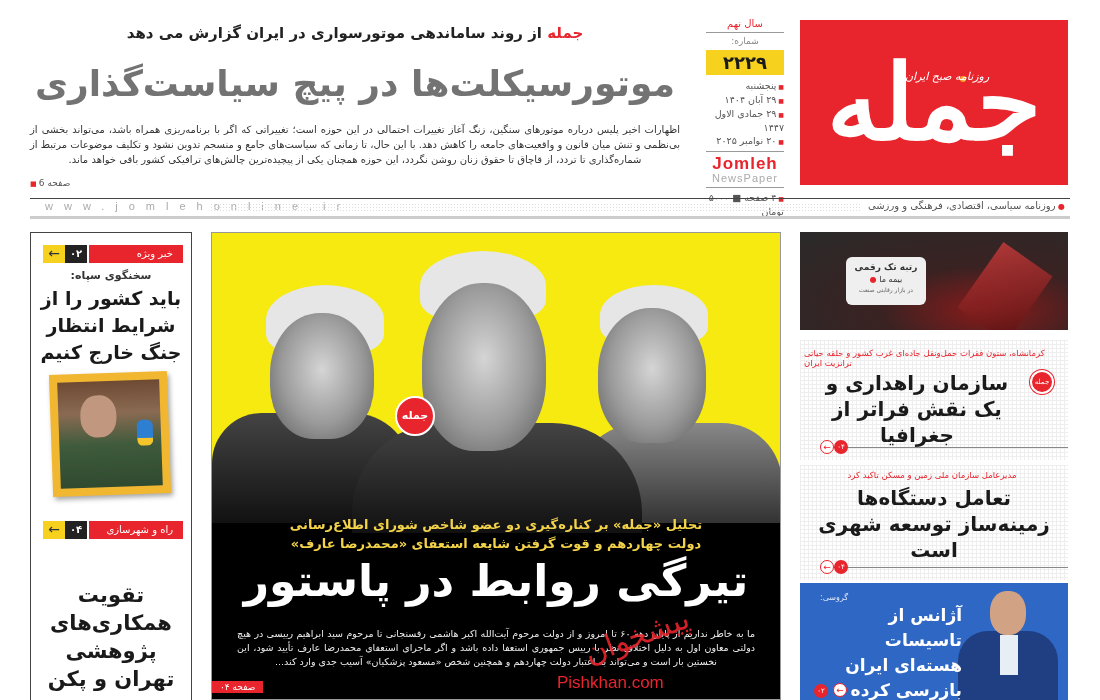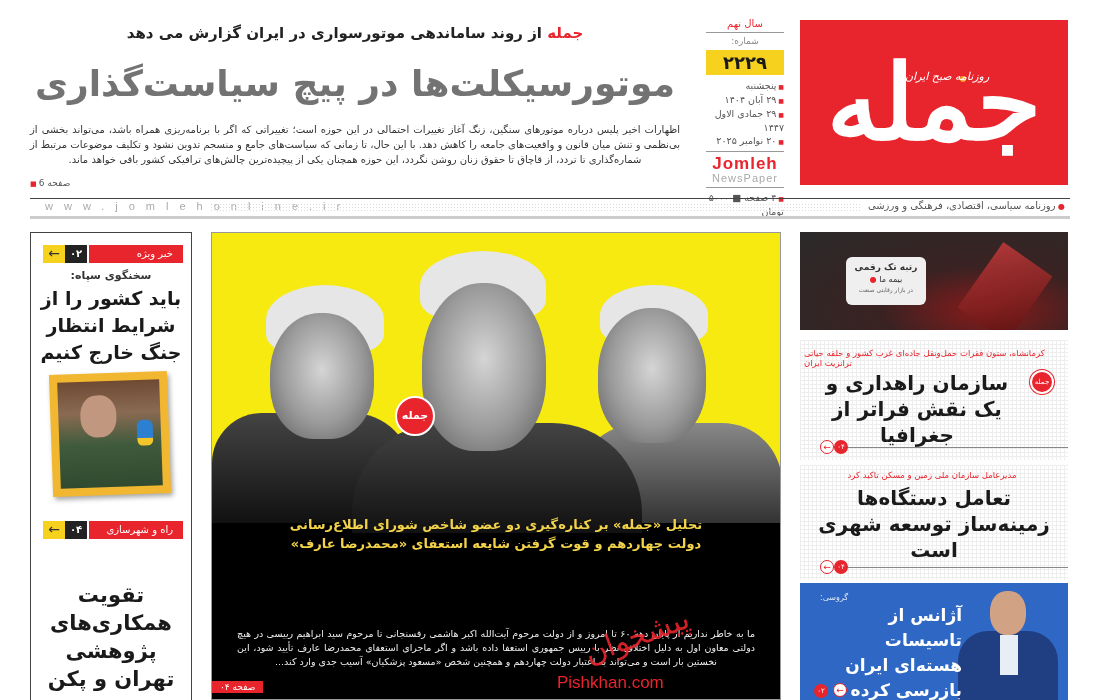--- a/index.html
+++ b/index.html
@@ -171,20 +171,21 @@
   <div class="hair" style="left:388px; top:52px; width:108px; height:60px;"></div>
   <div class="face" style="left:386px; top:75px; width:108px; height:135px;"></div>
 
   <div class="suit" style="left:140px; top:190px; width:290px; height:110px; border-radius:90px 90px 0 0;"></div>
   <div class="hair" style="left:208px; top:18px; width:126px; height:70px;"></div>
   <div class="face" style="left:210px; top:50px; width:124px; height:168px;"></div>
 
   <div id="hero-badge">جمله</div>
 
   <div id="hero-kicker">تحلیل «جمله» بر کناره‌گیری دو عضو شاخص شورای اطلاع‌رسانی دولت چهاردهم و قوت گرفتن شایعه استعفای «محمدرضا عارف»</div>
+  <div id="hero-title">تیرگی روابط در پاستور</div>
   <div id="hero-body">ما به خاطر نداریم از پایان دهه ۶۰ تا امروز و از دولت مرحوم آیت‌الله اکبر هاشمی رفسنجانی تا مرحوم سید ابراهیم رییسی در هیچ دولتی معاون اول به دلیل اختلاف نظر با رییس جمهوری استعفا داده باشد و اگر ماجرای استعفای محمدرضا عارف تأیید شود، این نخستین بار است و می‌تواند به اعتبار دولت چهاردهم و همچنین شخص «مسعود پزشکیان» آسیب جدی وارد کند...</div>
   <div id="watermark-fa">پیشخوان</div>
   <div id="watermark">Pishkhan.com</div>
   <div id="hero-page">صفحه ۰۴</div>
 </div>
 
 <div id="ad-box" class="abs">
   <div id="ad-arrow"></div>
   <div id="ad-card">
     <div id="ad-title">رتبه تک رقمی</div>

